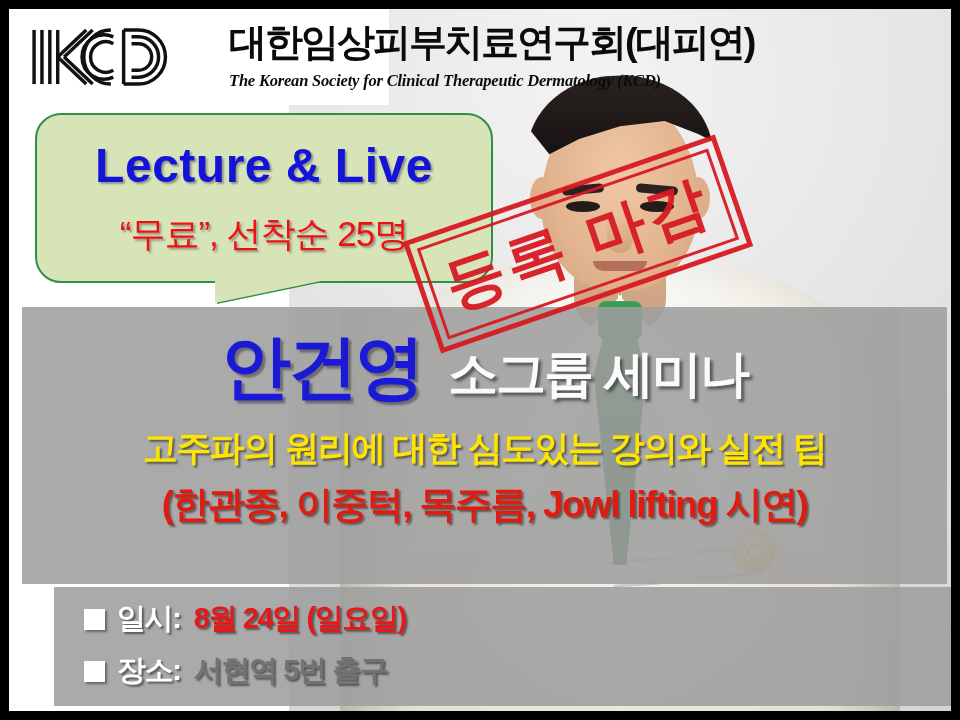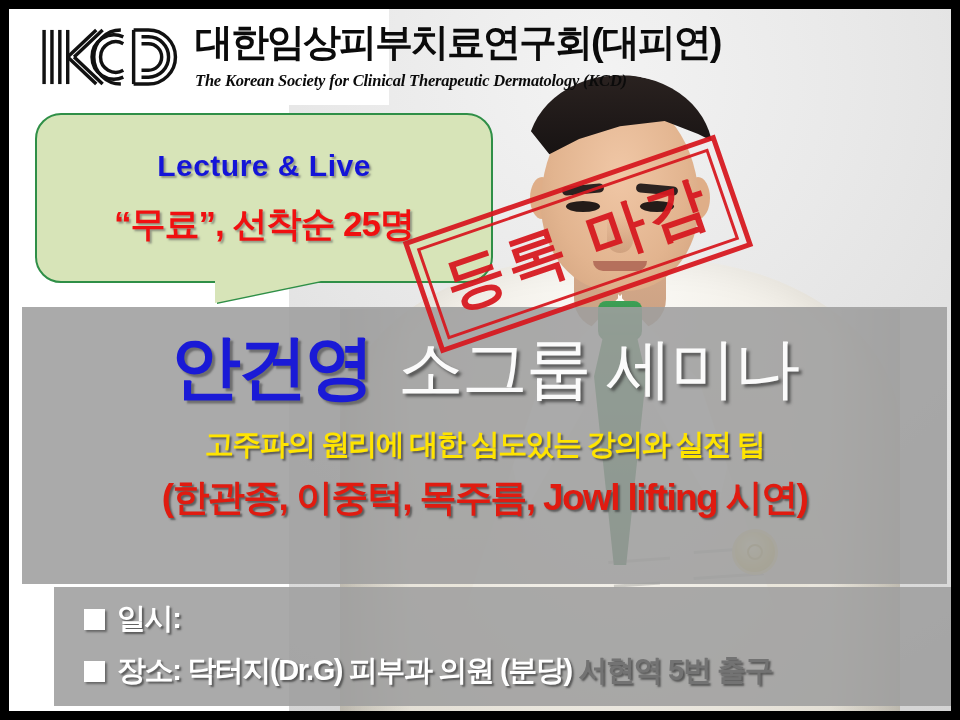--- a/index.html
+++ b/index.html
@@ -148,21 +148,21 @@
 
   
   #header-mask {
     position: absolute; left: 0; top: 0; width: 380px; height: 96px;
     background: #ffffff;
   }
 
   
   #header {
     position: absolute; left: 0; top: 0; width: 100%; height: 96px;
-    display: flex; align-items: center; padding-left: 28px; z-index: 6;
+    display: flex; align-items: center; padding-left: 18px; z-index: 6; gap: 44px;
   }
   #kcd-logo { width: 148px; height: 62px; flex: none; }
   #org-names { margin-left: 10px; }
   #org-kr {
     font-size: 38px; font-weight: 700; letter-spacing: -2px;
     color: #0b0b0b; line-height: 1.05; white-space: nowrap;
   }
   #org-en {
     font-family: "Liberation Serif", "DejaVu Serif", serif;
     font-style: italic; font-weight: 700;
@@ -183,27 +183,27 @@
   }
   #bubble-tail {
     position: absolute; left: 206px; top: 272px;
     width: 0; height: 0; z-index: 5;
     border-left: 0 solid transparent;
     border-top: 22px solid #d7e4b8;
     border-right: 106px solid transparent;
     filter: drop-shadow(2px 1px 0 #2f8f47);
   }
   #bubble-line1 {
-    font-size: 30px; font-weight: 700; color: #1414d8;
+    font-size: 48px; font-weight: 700; color: #1414d8;
     text-shadow: 2px 2px 2px rgba(90,90,90,.55);
     letter-spacing: .5px;
   }
   #bubble-line2 {
     margin-top: 18px;
-    font-size: 35px; font-weight: 700; color: #f01010;
+    font-size: 35px; font-weight: 400; color: #f01010;
     text-shadow: 2px 2px 2px rgba(90,90,90,.55);
     letter-spacing: -1px;
   }
 
   
   #main-panel {
     position: absolute; left: 13px; top: 285px; width: 925px; height: 277px;
     background: rgba(158,158,158,.88);
     z-index: 4;
     display: flex; flex-direction: column;
@@ -214,27 +214,27 @@
   #title-row {
     display: flex; align-items: baseline; gap: 26px;
     white-space: nowrap;
   }
   #speaker-name {
     font-size: 70px; font-weight: 700; color: #1a1ad6;
     letter-spacing: -3px;
     text-shadow: 3px 3px 2px rgba(70,70,70,.6);
   }
   #seminar-word {
-    font-size: 66px; font-weight: 400; color: #fbfbfb;
+    font-size: 50px; font-weight: 700; color: #fbfbfb;
     letter-spacing: -2px;
     text-shadow: 3px 3px 3px rgba(60,60,60,.75);
   }
   #subtitle-yellow {
     margin-top: 10px;
-    font-size: 29px; font-weight: 700; color: #ffe400;
+    font-size: 35px; font-weight: 700; color: #ffe400;
     letter-spacing: -1.6px; white-space: nowrap;
     text-shadow: 2px 2px 2px rgba(60,60,60,.75);
   }
   #subtitle-red {
     margin-top: 8px;
     font-size: 37px; font-weight: 700; color: #e01b10;
     letter-spacing: -1.6px; white-space: nowrap;
     text-shadow: 2px 2px 2px rgba(60,60,60,.7);
     text-align: center;
   }
@@ -359,27 +359,27 @@
     <div id="subtitle-yellow">고주파의 원리에 대한 심도있는 강의와 실전 팁</div>
     <div id="subtitle-red">(한관종, 이중턱, 목주름, Jowl lifting 시연)</div>
   </div>
 
   <div id="info-panel">
     <div class="info-row">
       <span class="bullet-square"></span>
       <span>일시:</span>
       <span>&nbsp;</span>
       <span>&nbsp;</span>
+      <span class="hl-red">8월 24일 (일요일)</span>
       <span>&nbsp;</span>
     </div>
     <div class="info-row">
       <span class="bullet-square"></span>
       <span>장소:</span>
       <span>&nbsp;</span>
-      <span>닥터지(Dr.G) 피부과 의원 (분당)</span>
       <span>&nbsp;</span>
       <span class="hl-yellow">서현역 5번 출구</span>
     </div>
   </div>
 
   <div id="stamp">
     <span id="stamp-text">등록 마감</span>
   </div>
 
 </div>

